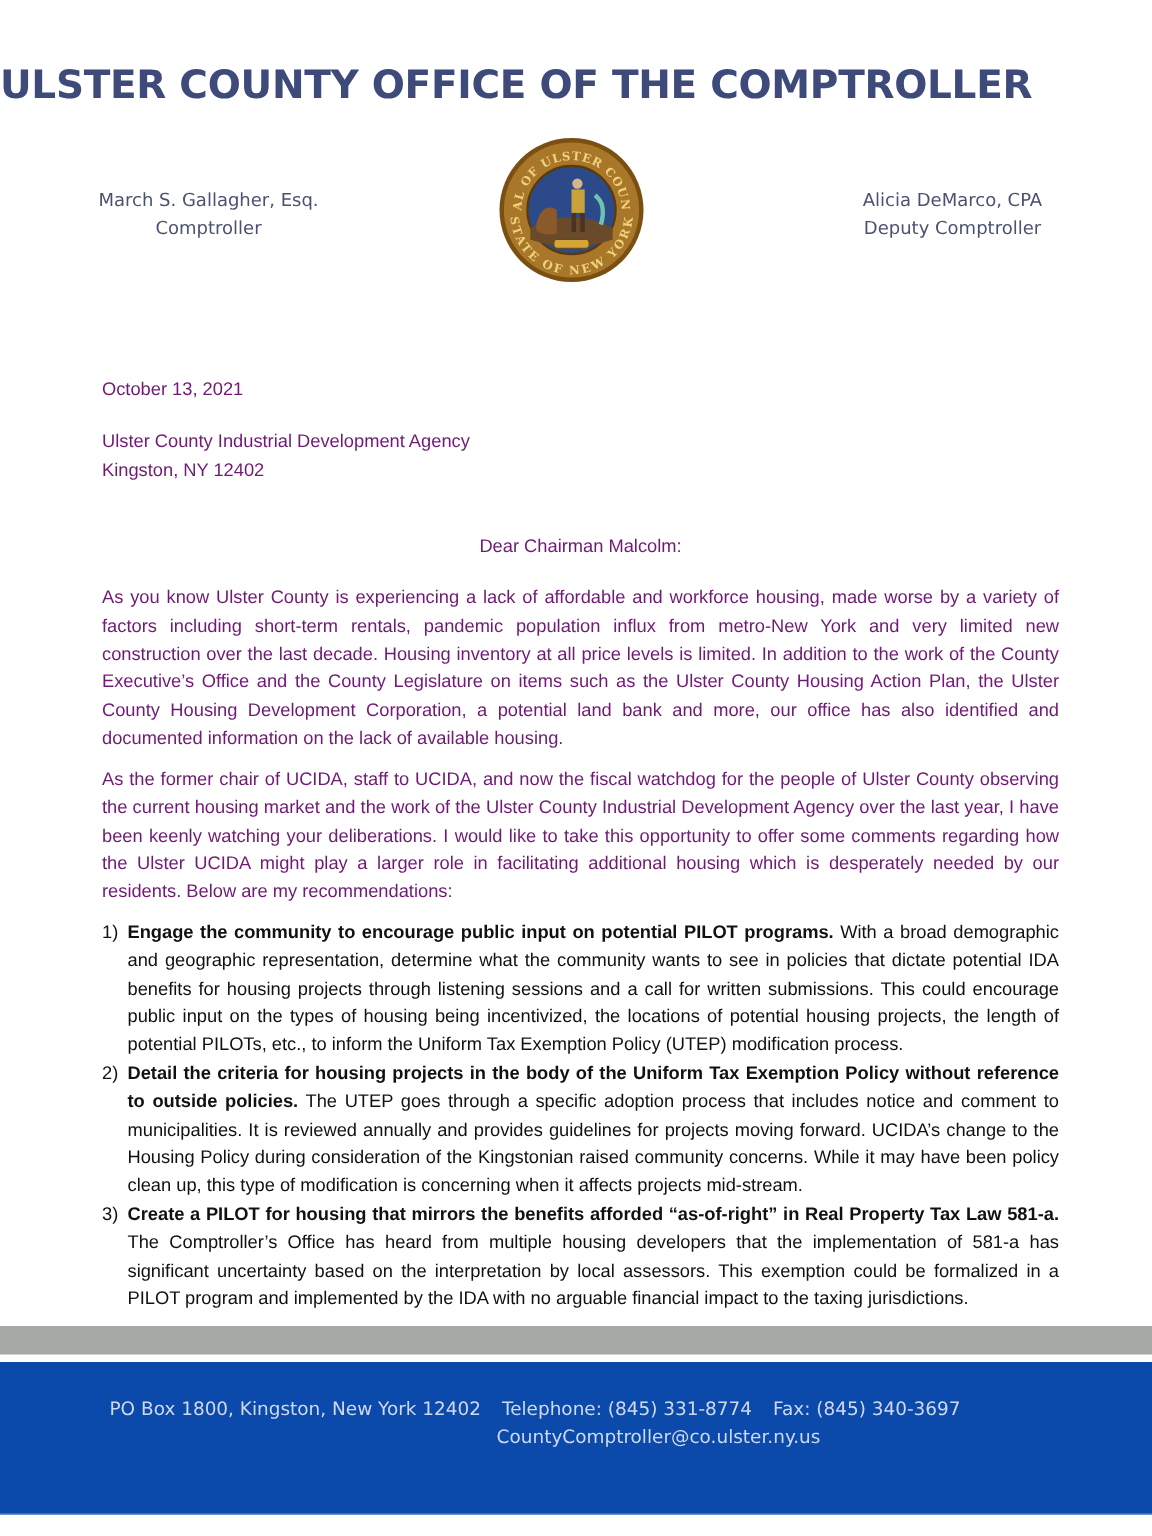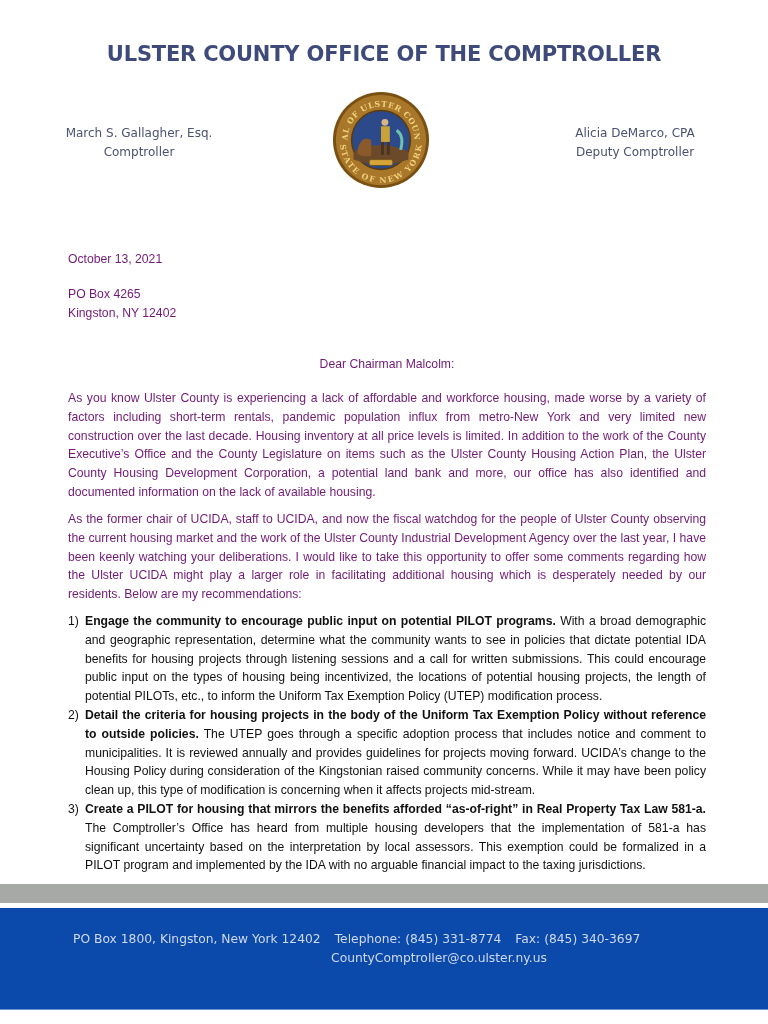--- a/index.html
+++ b/index.html
@@ -1,20 +1,20 @@
 <!DOCTYPE html>
 <html><head>
 <meta charset="utf-8">
 <style>
   html, body { margin: 0; padding: 0; background: #ffffff; }
   body { width: 768px; height: 1024px; position: relative; overflow: hidden;
          font-family: "Liberation Sans", sans-serif; color: #111; }
 
-  .title { position: absolute; top: 42px; left: 0; width: 768px; text-align: center;
-           font-family: "DejaVu Sans", sans-serif; font-weight: bold; font-size: 21px;
+  .title { position: absolute; top: 42px; left: 0; width: 768px; text-align: left;
+           font-family: "DejaVu Sans", sans-serif; font-weight: bold; font-size: 26px;
            letter-spacing: -0.2px; color: #3d4a7a; }
 
   .hdr-left, .hdr-right { position: absolute; top: 124px; text-align: center;
            font-family: "DejaVu Sans", sans-serif; font-size: 12px; line-height: 19px; color: #4b5170; }
   .hdr-left { left: 50px; width: 178px; }
   .hdr-right { left: 560px; width: 150px; }
 
   .seal { position: absolute; left: 332px; top: 91px; width: 98px; height: 98px; }
 
   .letter { position: absolute; left: 68px; width: 638px; font-size: 12.2px; line-height: 18.8px; color: #701a75; }
@@ -75,21 +75,21 @@
 </svg>
 
 <div class="hdr-right">
   <div>Alicia DeMarco, CPA</div>
   <div>Deputy Comptroller</div>
 </div>
 
 <div class="letter date">October 13, 2021</div>
 
 <div class="letter address">
-  <div>PO Box 4265</div>
+  <div>Ulster County Industrial Development Agency</div>
   <div>Kingston, NY 12402</div>
 </div>
 
 <div class="letter salutation">Dear Chairman Malcolm:</div>
 
 <div class="letter para1">
   <p>As you know Ulster County is experiencing a lack of affordable and workforce housing, made worse by a variety of factors including short-term rentals, pandemic population influx from metro-New York and very limited new construction over the last decade. Housing inventory at all price levels is limited. In addition to the work of the County Executive’s Office and the County Legislature on items such as the Ulster County Housing Action Plan, the Ulster County Housing Development Corporation, a potential land bank and more, our office has also identified and documented information on the lack of available housing.</p>
 </div>
 
 <div class="letter para2">

